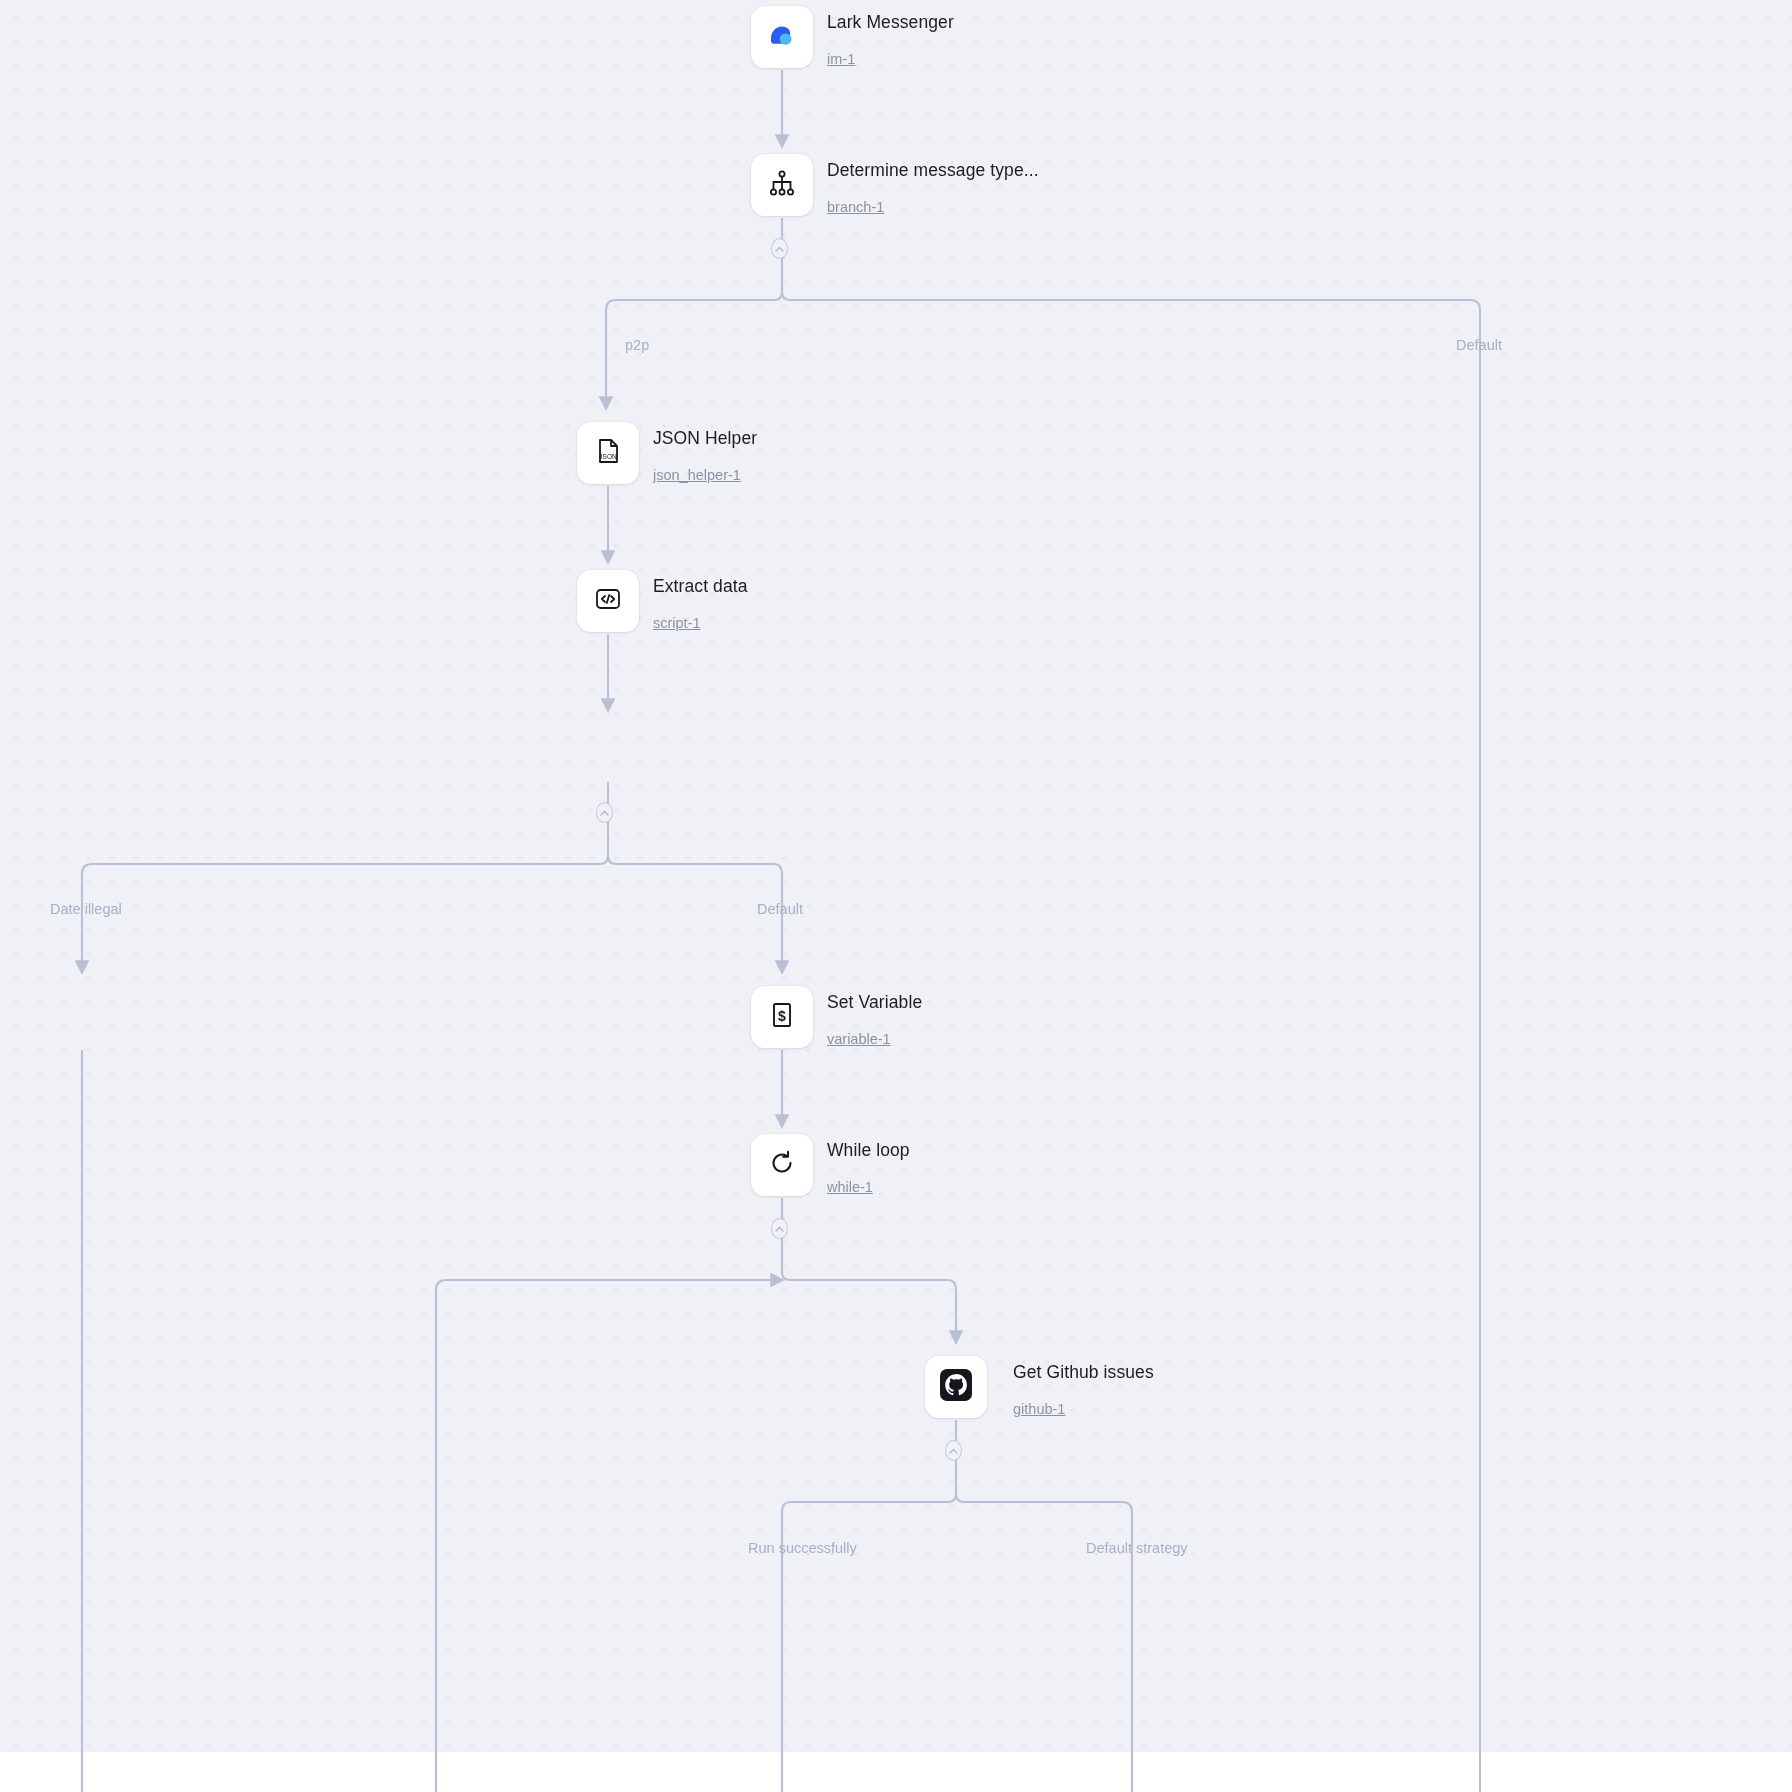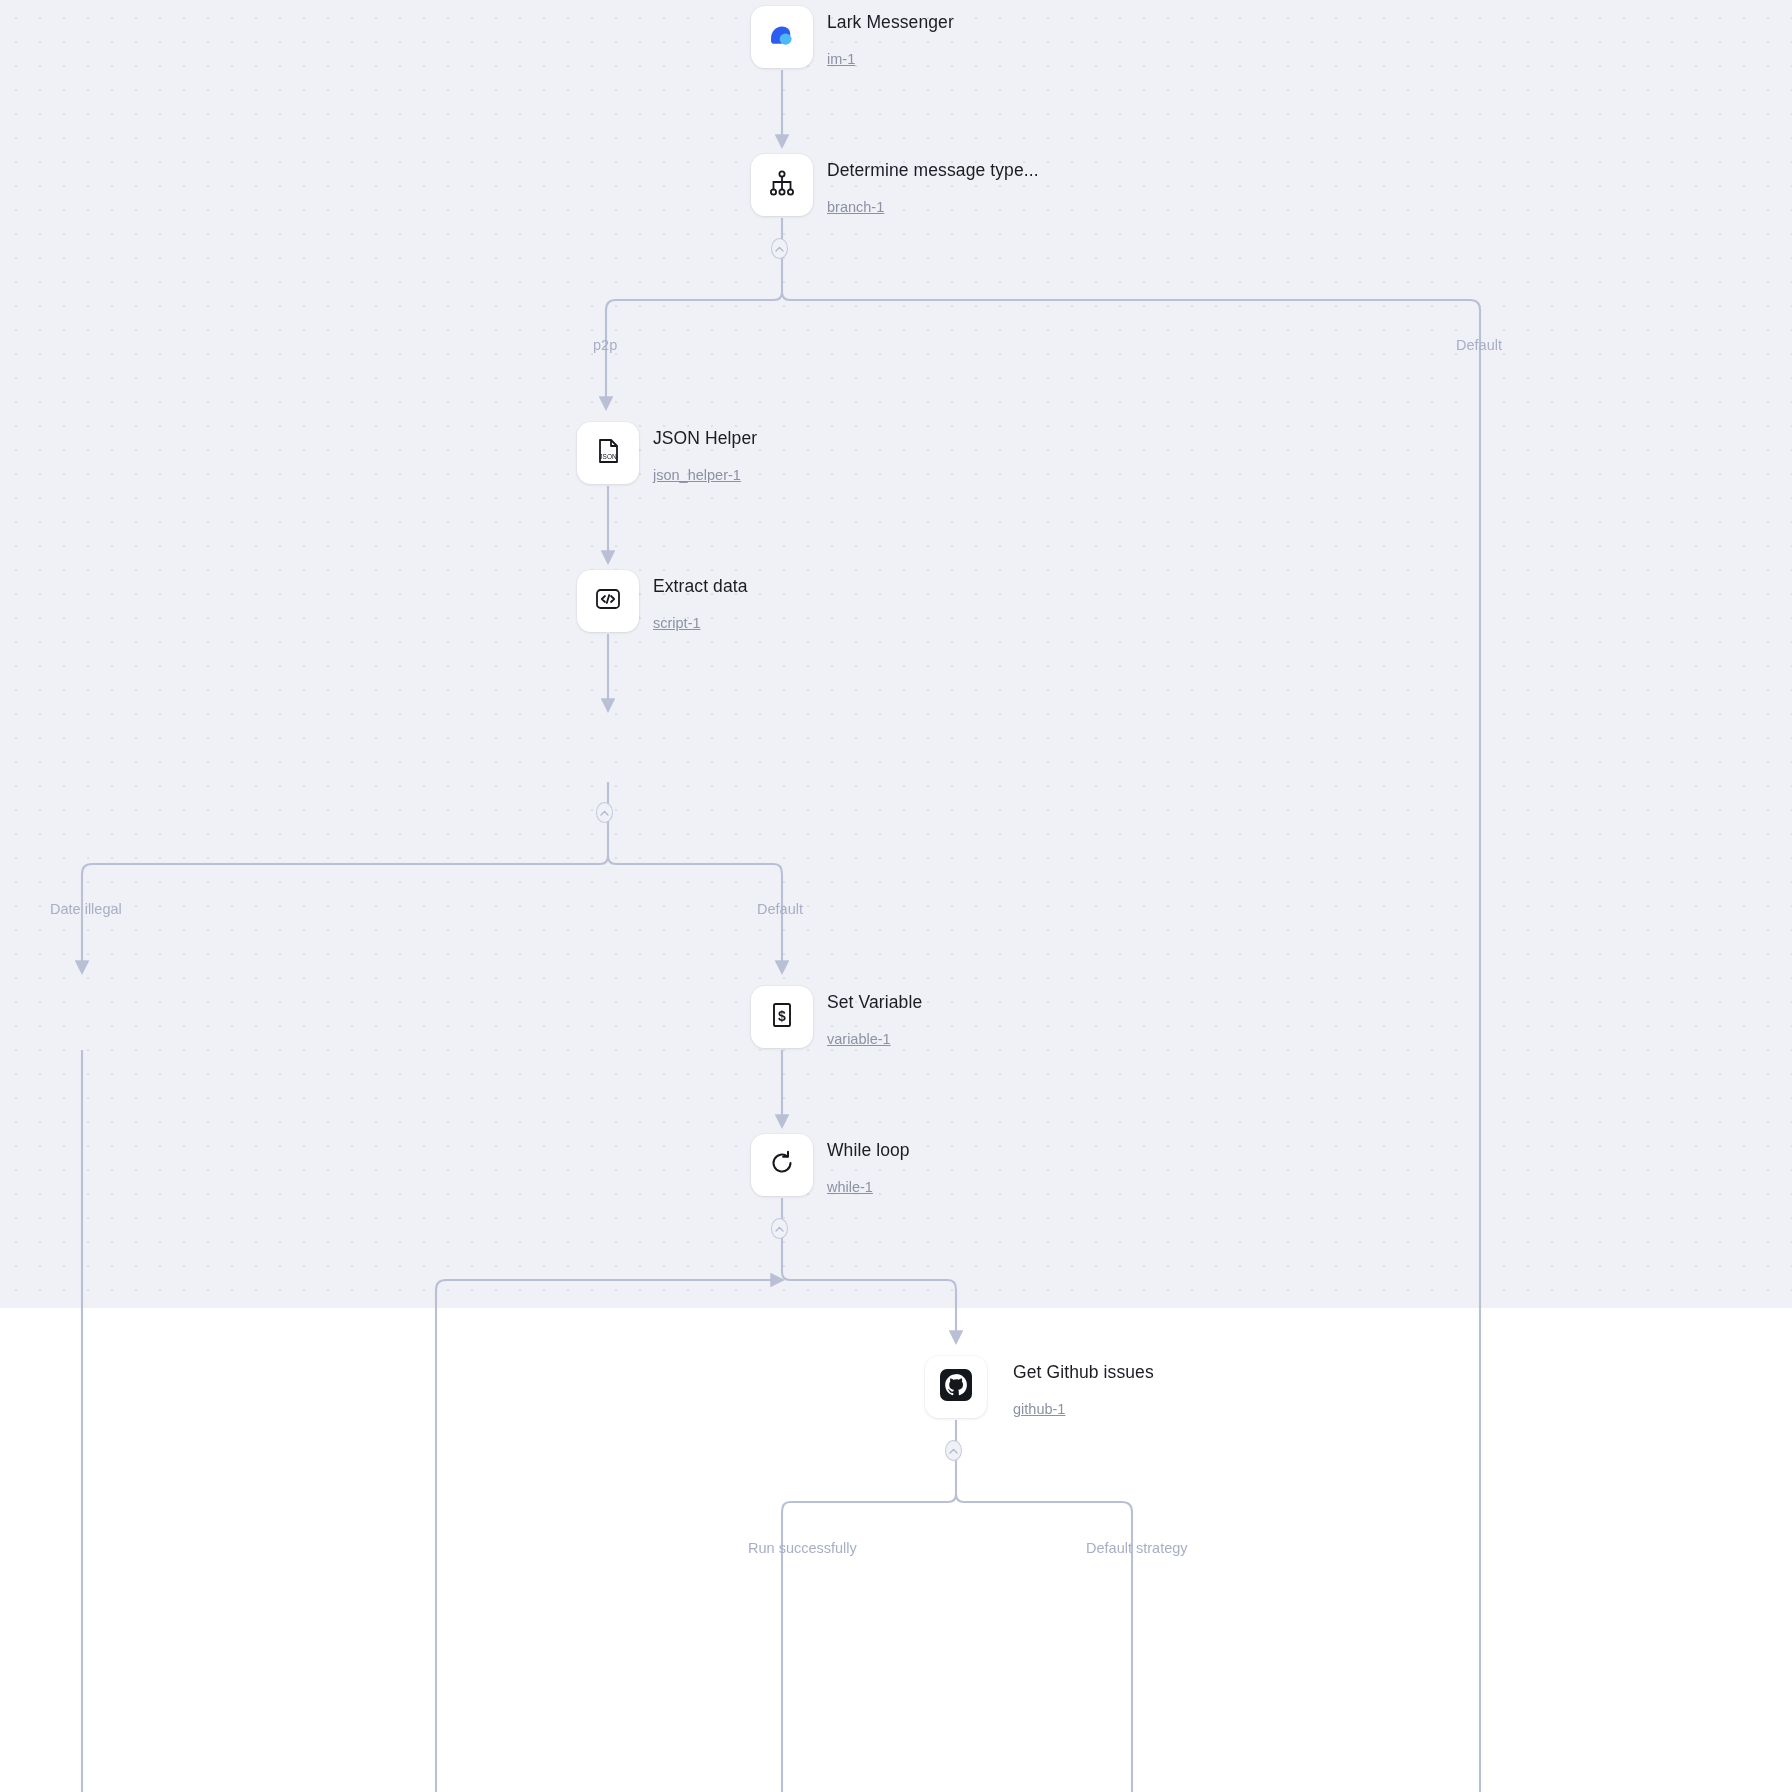--- a/index.html
+++ b/index.html
@@ -3,21 +3,21 @@
 <meta charset="utf-8">
 <style>
   * { box-sizing: border-box; margin: 0; padding: 0; }
   html, body {
     width: 1792px; height: 1792px;
     overflow: hidden;
     font-family: "Liberation Sans", sans-serif;
   }
   #canvas {
     position: relative;
-    width: 1792px; height: 1308px;
+    width: 1792px; height: 1752px;
     background-color: #eff1f6;
     background-image: radial-gradient(circle, #dcdfe8 1.3px, transparent 1.4px);
     background-size: 24px 24px;
     background-position: 4px 6px;
   }
   #edge-layer {
     position: absolute;
     top: 0; left: 0;
     width: 1792px; height: 1792px;
     pointer-events: none;
@@ -222,21 +222,21 @@
           <path d="M18 7.2c-6 0-10.8 4.8-10.8 10.8 0 4.8 3.1 8.8 7.4 10.3.5.1.7-.2.7-.5v-1.9c-3 .6-3.7-1.4-3.7-1.4-.5-1.3-1.2-1.6-1.2-1.6-1-.7.1-.7.1-.7 1.1.1 1.7 1.1 1.7 1.1 1 1.7 2.6 1.2 3.2.9.1-.7.4-1.2.7-1.5-2.4-.3-4.9-1.2-4.9-5.3 0-1.2.4-2.1 1.1-2.9-.1-.3-.5-1.4.1-2.9 0 0 .9-.3 3 1.1.9-.2 1.8-.4 2.7-.4.9 0 1.8.1 2.7.4 2.1-1.4 3-1.1 3-1.1.6 1.5.2 2.6.1 2.9.7.8 1.1 1.7 1.1 2.9 0 4.1-2.5 5-4.9 5.3.4.3.7 1 .7 2v3c0 .3.2.6.7.5 4.3-1.5 7.4-5.5 7.4-10.3 0-6-4.8-10.8-10.8-10.8z" fill="#ffffff"></path>
         </svg>
       </span>
     </div>
     <div class="node-text">
       <div class="node-title">Get Github issues</div>
       <div class="node-sub">github-1</div>
     </div>
   </div>
 
-  <div class="edge-label" style="left:593px; top:337px;">p2p</div>
+  <div class="edge-label" style="left:625px; top:337px;">p2p</div>
   <div class="edge-label" style="left:1456px; top:337px;">Default</div>
   <div class="edge-label" style="left:50px; top:901px;">Date illegal</div>
   <div class="edge-label" style="left:757px; top:901px;">Default</div>
   <div class="edge-label" style="left:748px; top:1540px;">Run successfully</div>
   <div class="edge-label" style="left:1086px; top:1540px;">Default strategy</div>
 
   <div class="collapse-btn" style="left:771px; top:238px;">
     <svg width="9" height="6" viewBox="0 0 9 6">
         <path d="M1 5l3.5-3.6L8 5" fill="none" stroke="#b0b7ce" stroke-width="1.3" stroke-linecap="round" stroke-linejoin="round"></path>
       </svg>

